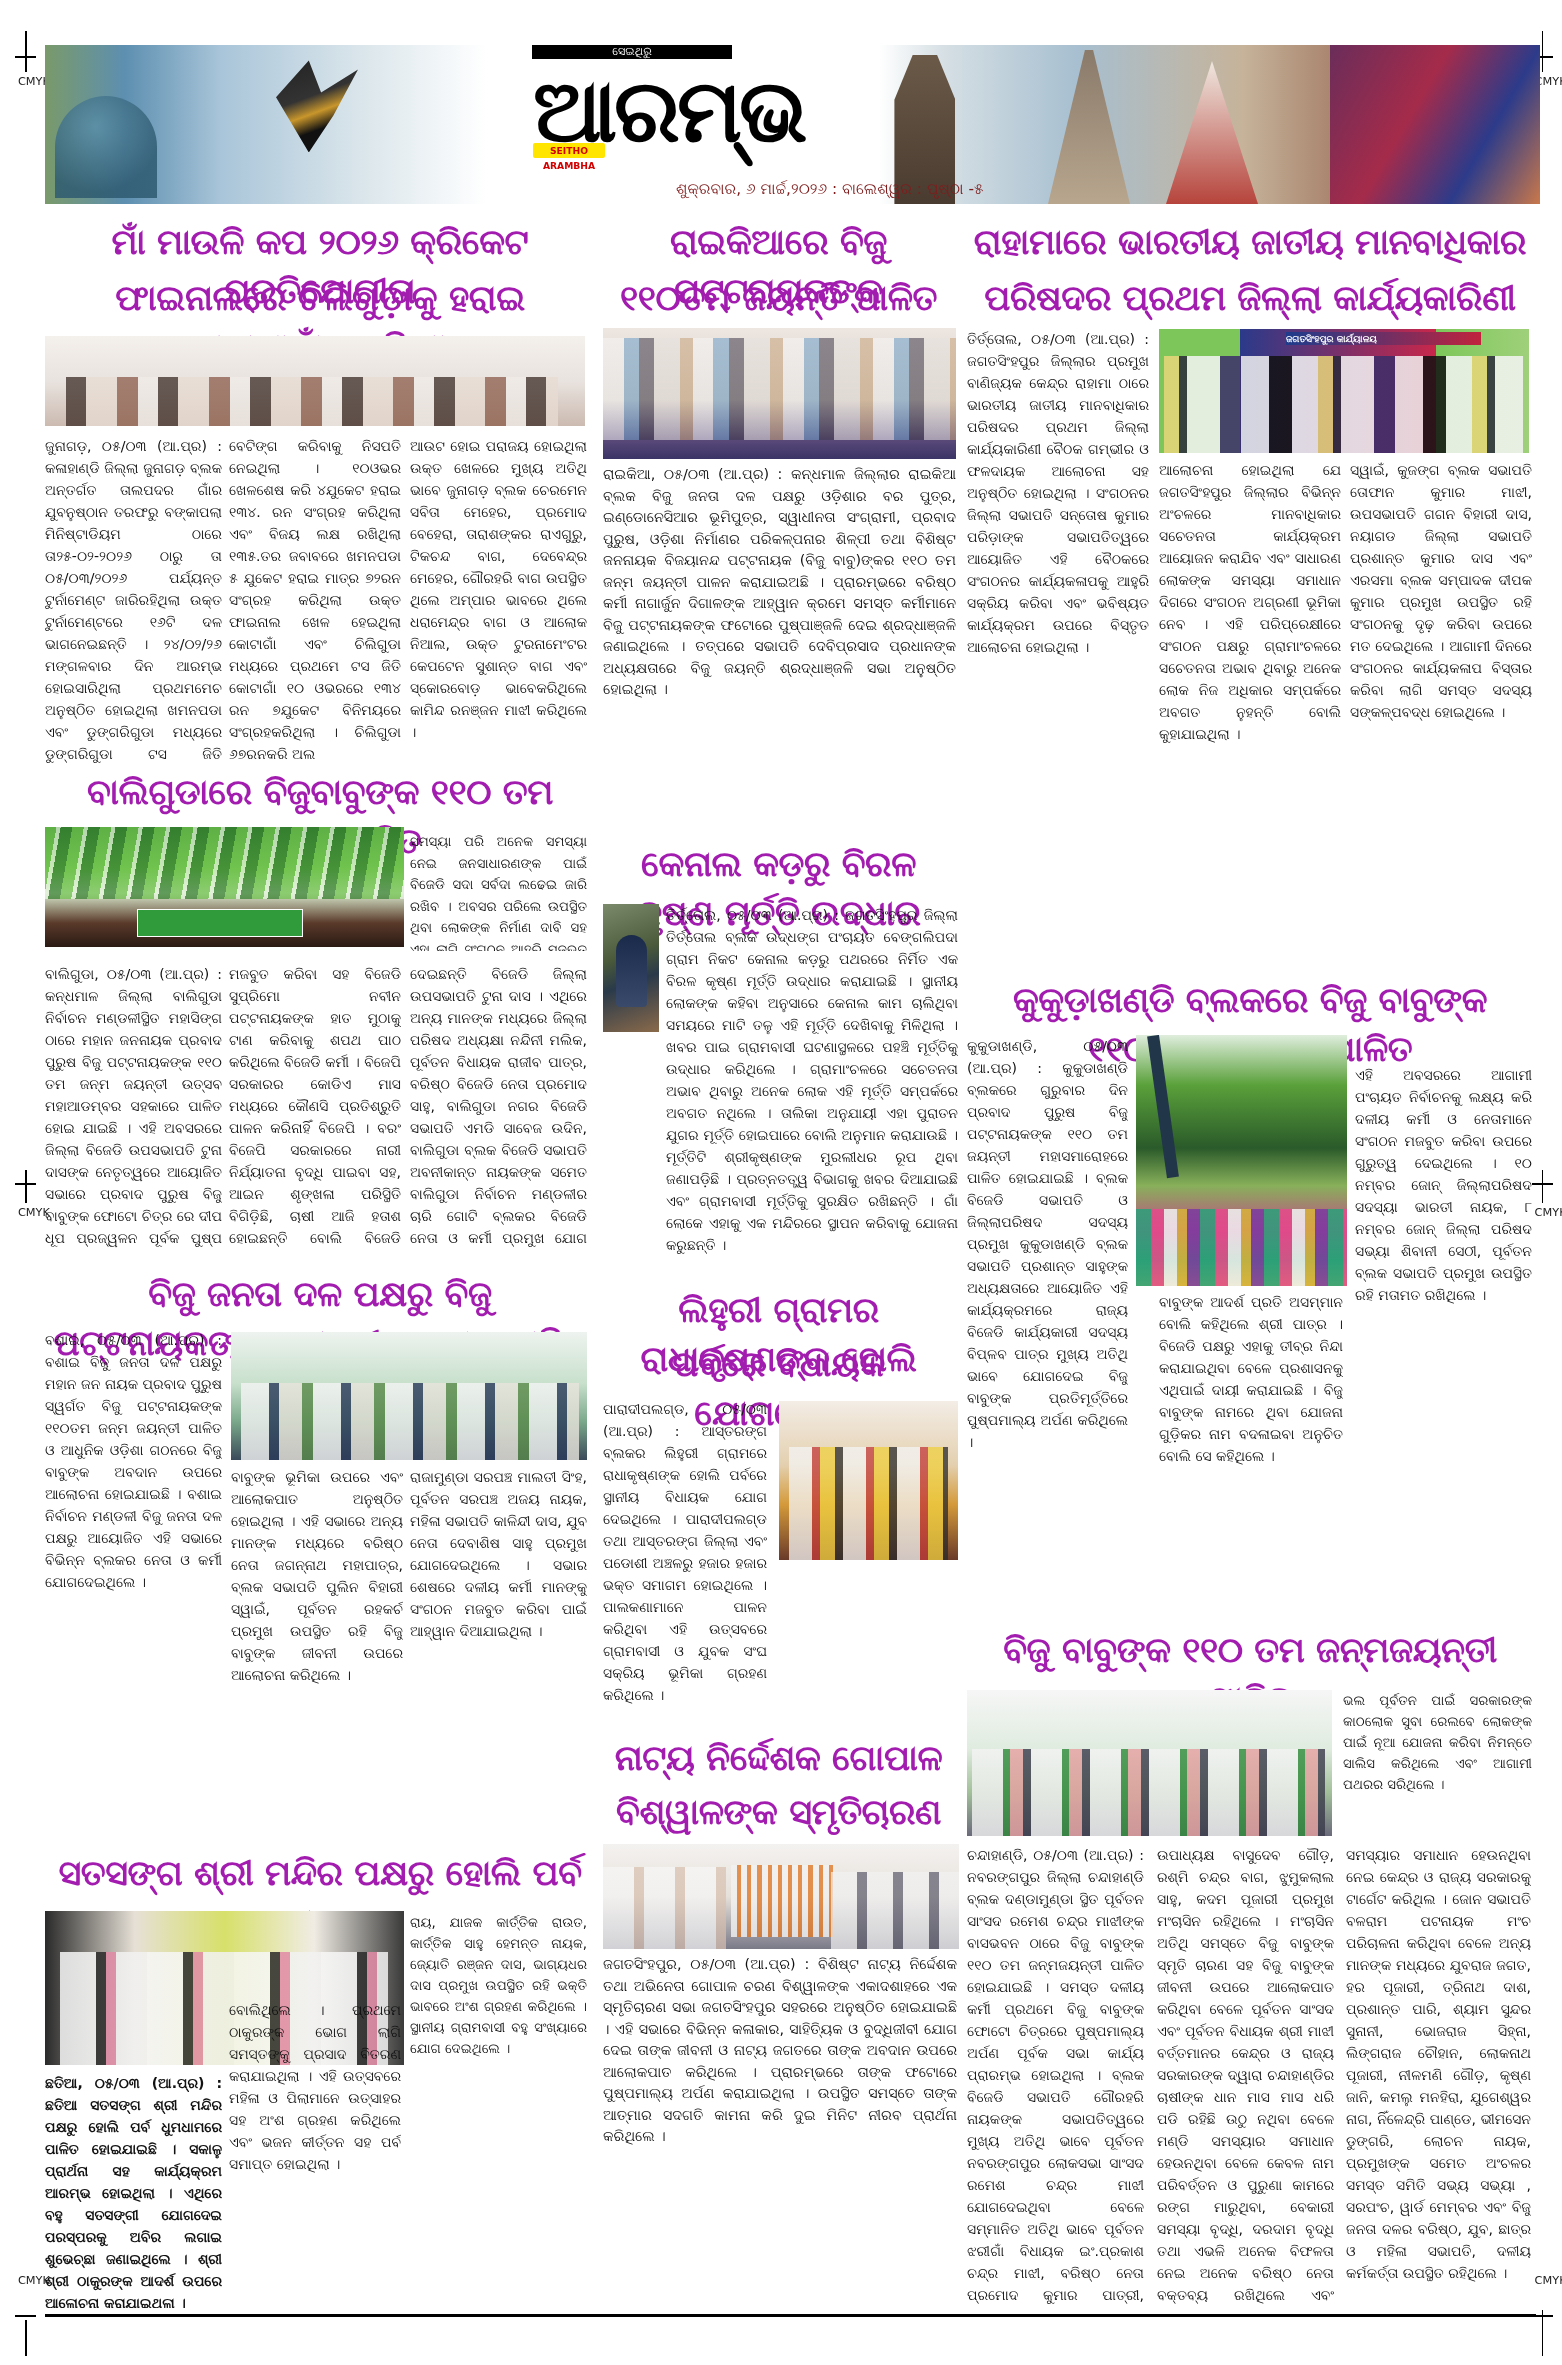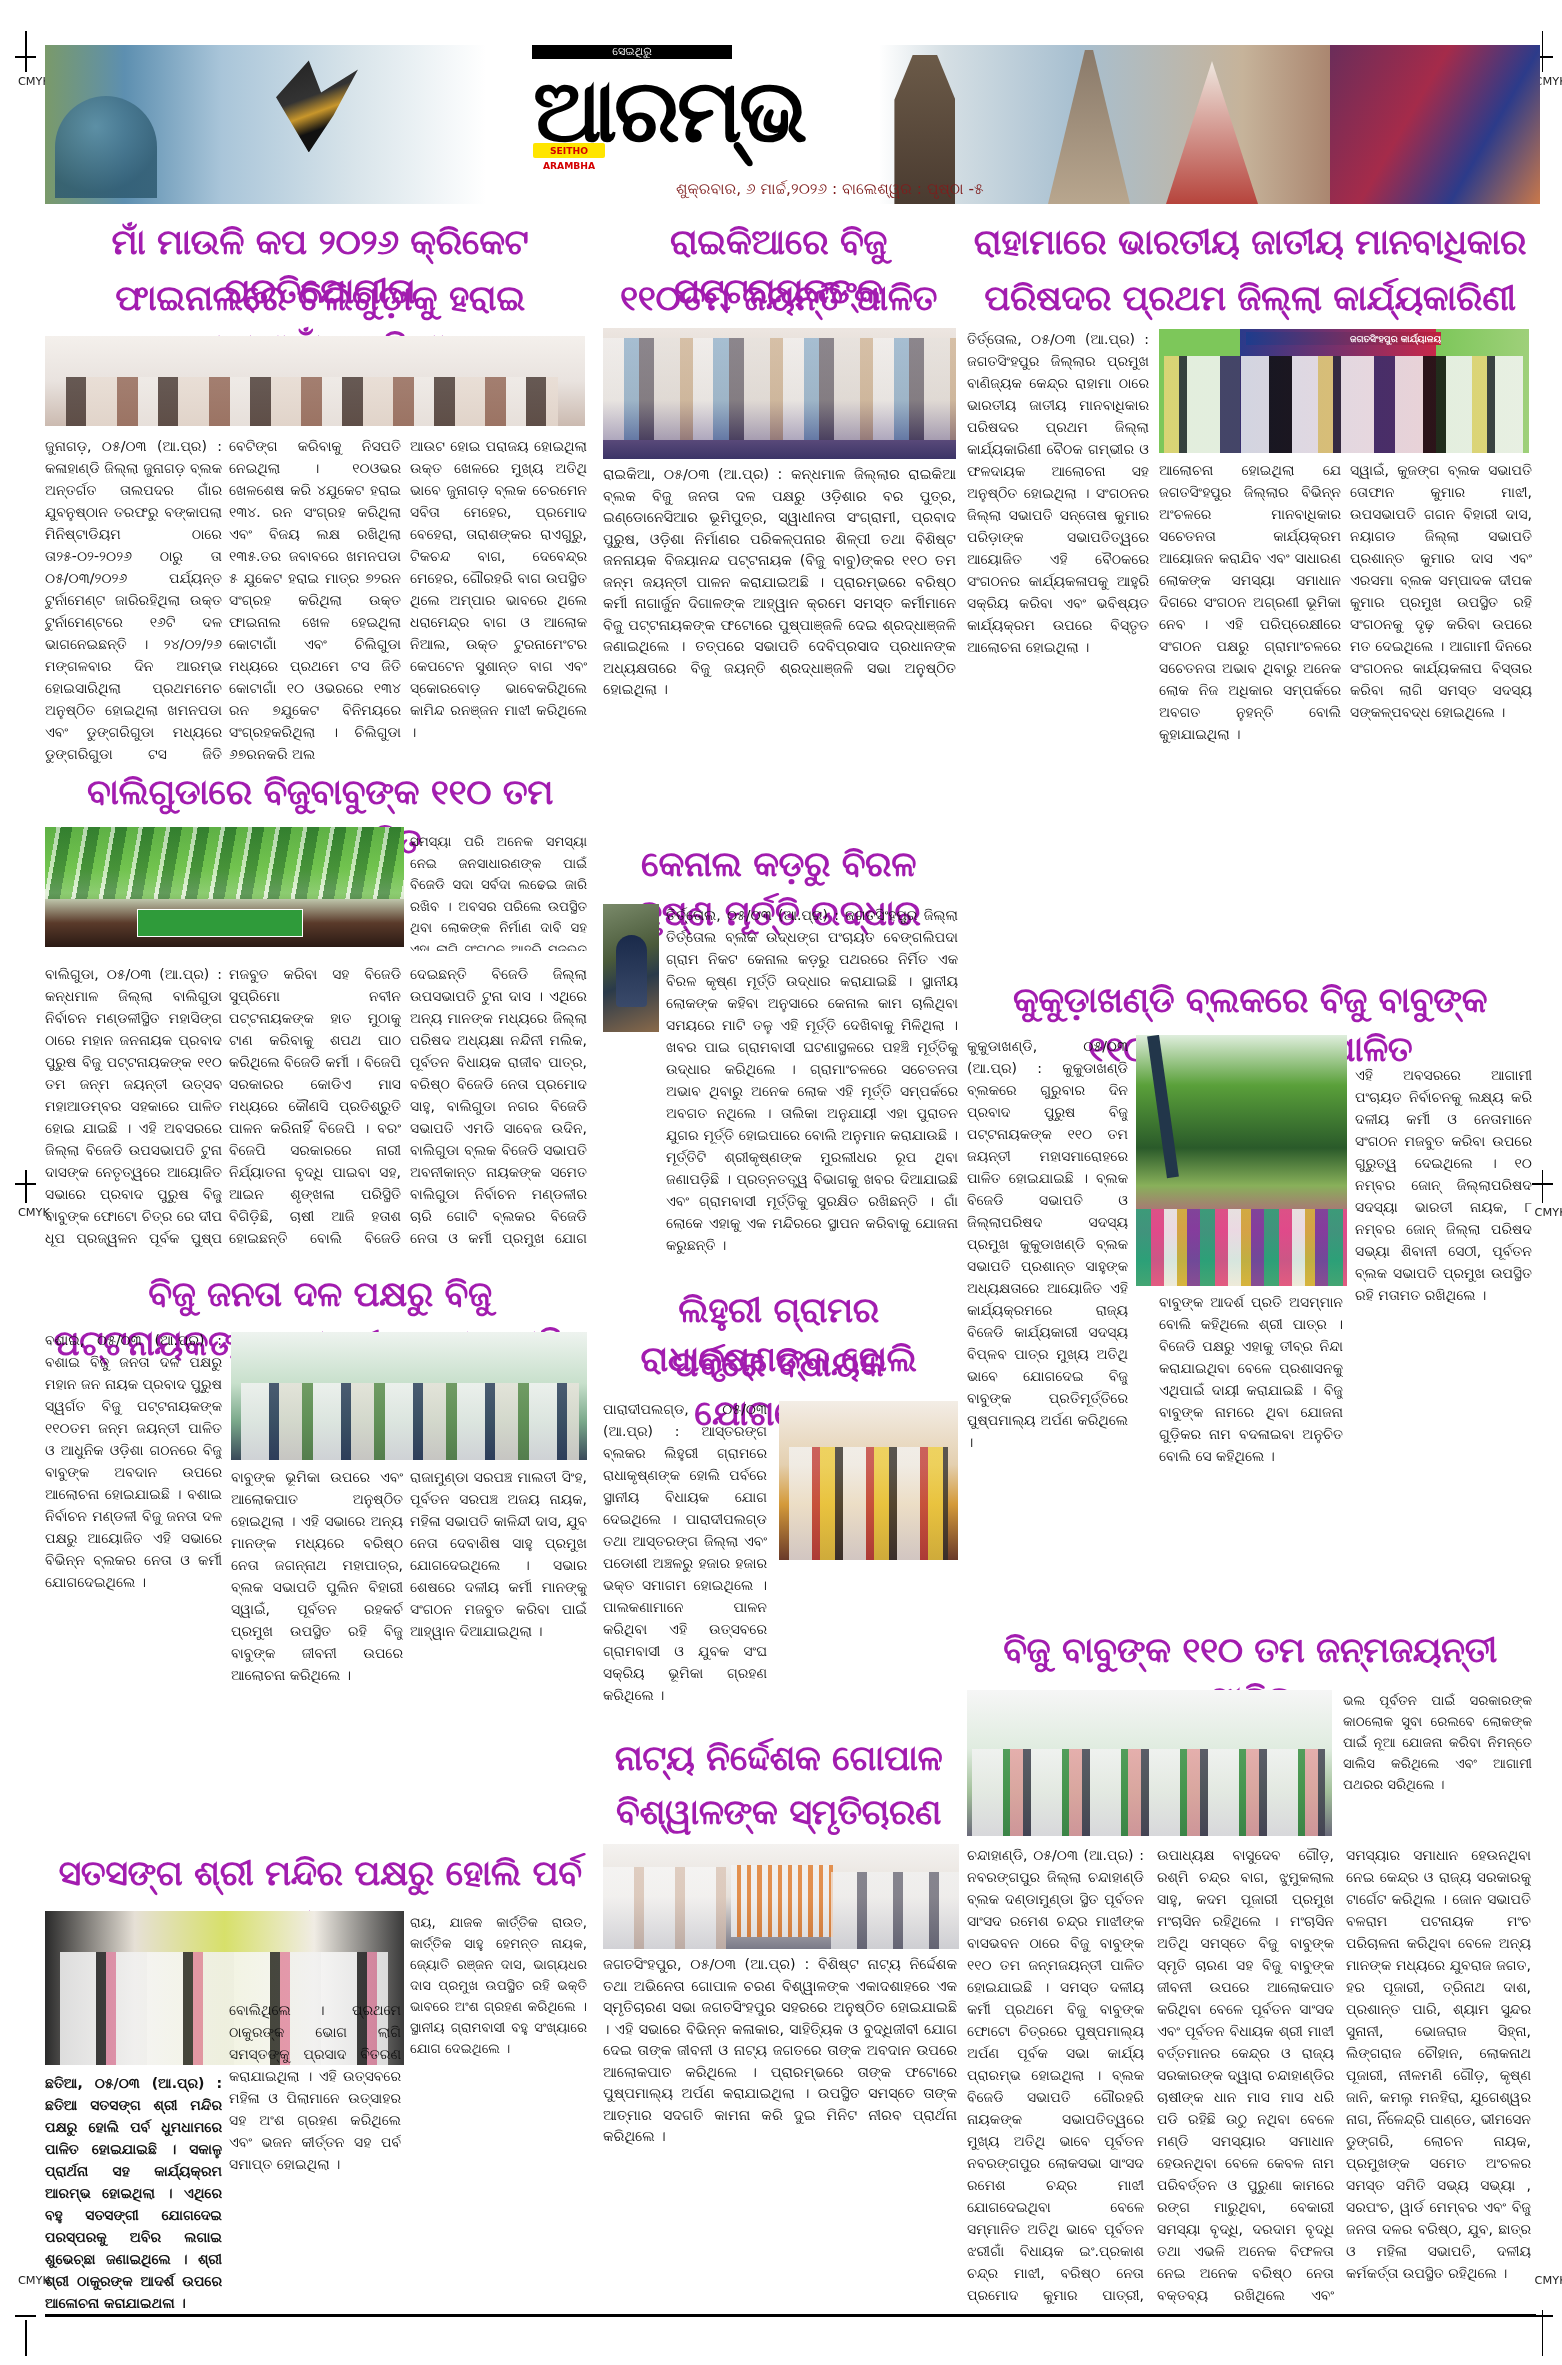--- a/index.html
+++ b/index.html
@@ -28,21 +28,21 @@
   .masthead-sub { left: 533px; top: 143px; width: 72px; height: 15.4px; background: #ffe500; color: #d40000;
     font-size: 9.2px; font-weight: bold; text-align:center; line-height: 15.4px; border-radius: 2px; }
   .dateline { left: 517px; top: 179px; width: 461px; height: 20.5px; font-size: 15.4px; line-height: 20.5px; color:#7f1d1d; }
   
   .hl { position: absolute; font-weight: 900; color: #a21caf; text-align: center; letter-spacing: -0.5px; font-family: "DejaVu Sans", sans-serif; }
   .hl-xl { font-size: 35px; line-height: 49px; }
   
   .col { position: absolute; font-size: 14px; line-height: 22px; color: #111; text-align: justify; overflow: hidden; }
   .photo { position: absolute; overflow: hidden; }
   .rule-bottom { left: 45px; top: 2314px; width: 1491px; height: 3.1px; background:#000; }
-  .caption-banner { position:absolute; background: linear-gradient(90deg,#1e3c8c,#c0223d); color:#fff; font-size:7.2px; text-align:right; }
+  .caption-banner { position:absolute; background: linear-gradient(90deg,#1e3c8c,#c0223d); color:#fff; font-size:7.2px; text-align:left;margin-left:40px; }
 </style>
 </head>
 <body>
 
 <div class="reg" style="left:15.4px; top:31px; height:61px;">
   <div class="vline" style="top:0; height:41px;"></div>
   <div class="hline" style="top:24.6px; left:0; width:20.5px;"></div>
   <div class="cmyk" style="top:44px; left:2.6px;">CMYK</div>
 </div>
 <div class="reg" style="left:1532px; top:31px; height:61px;">

